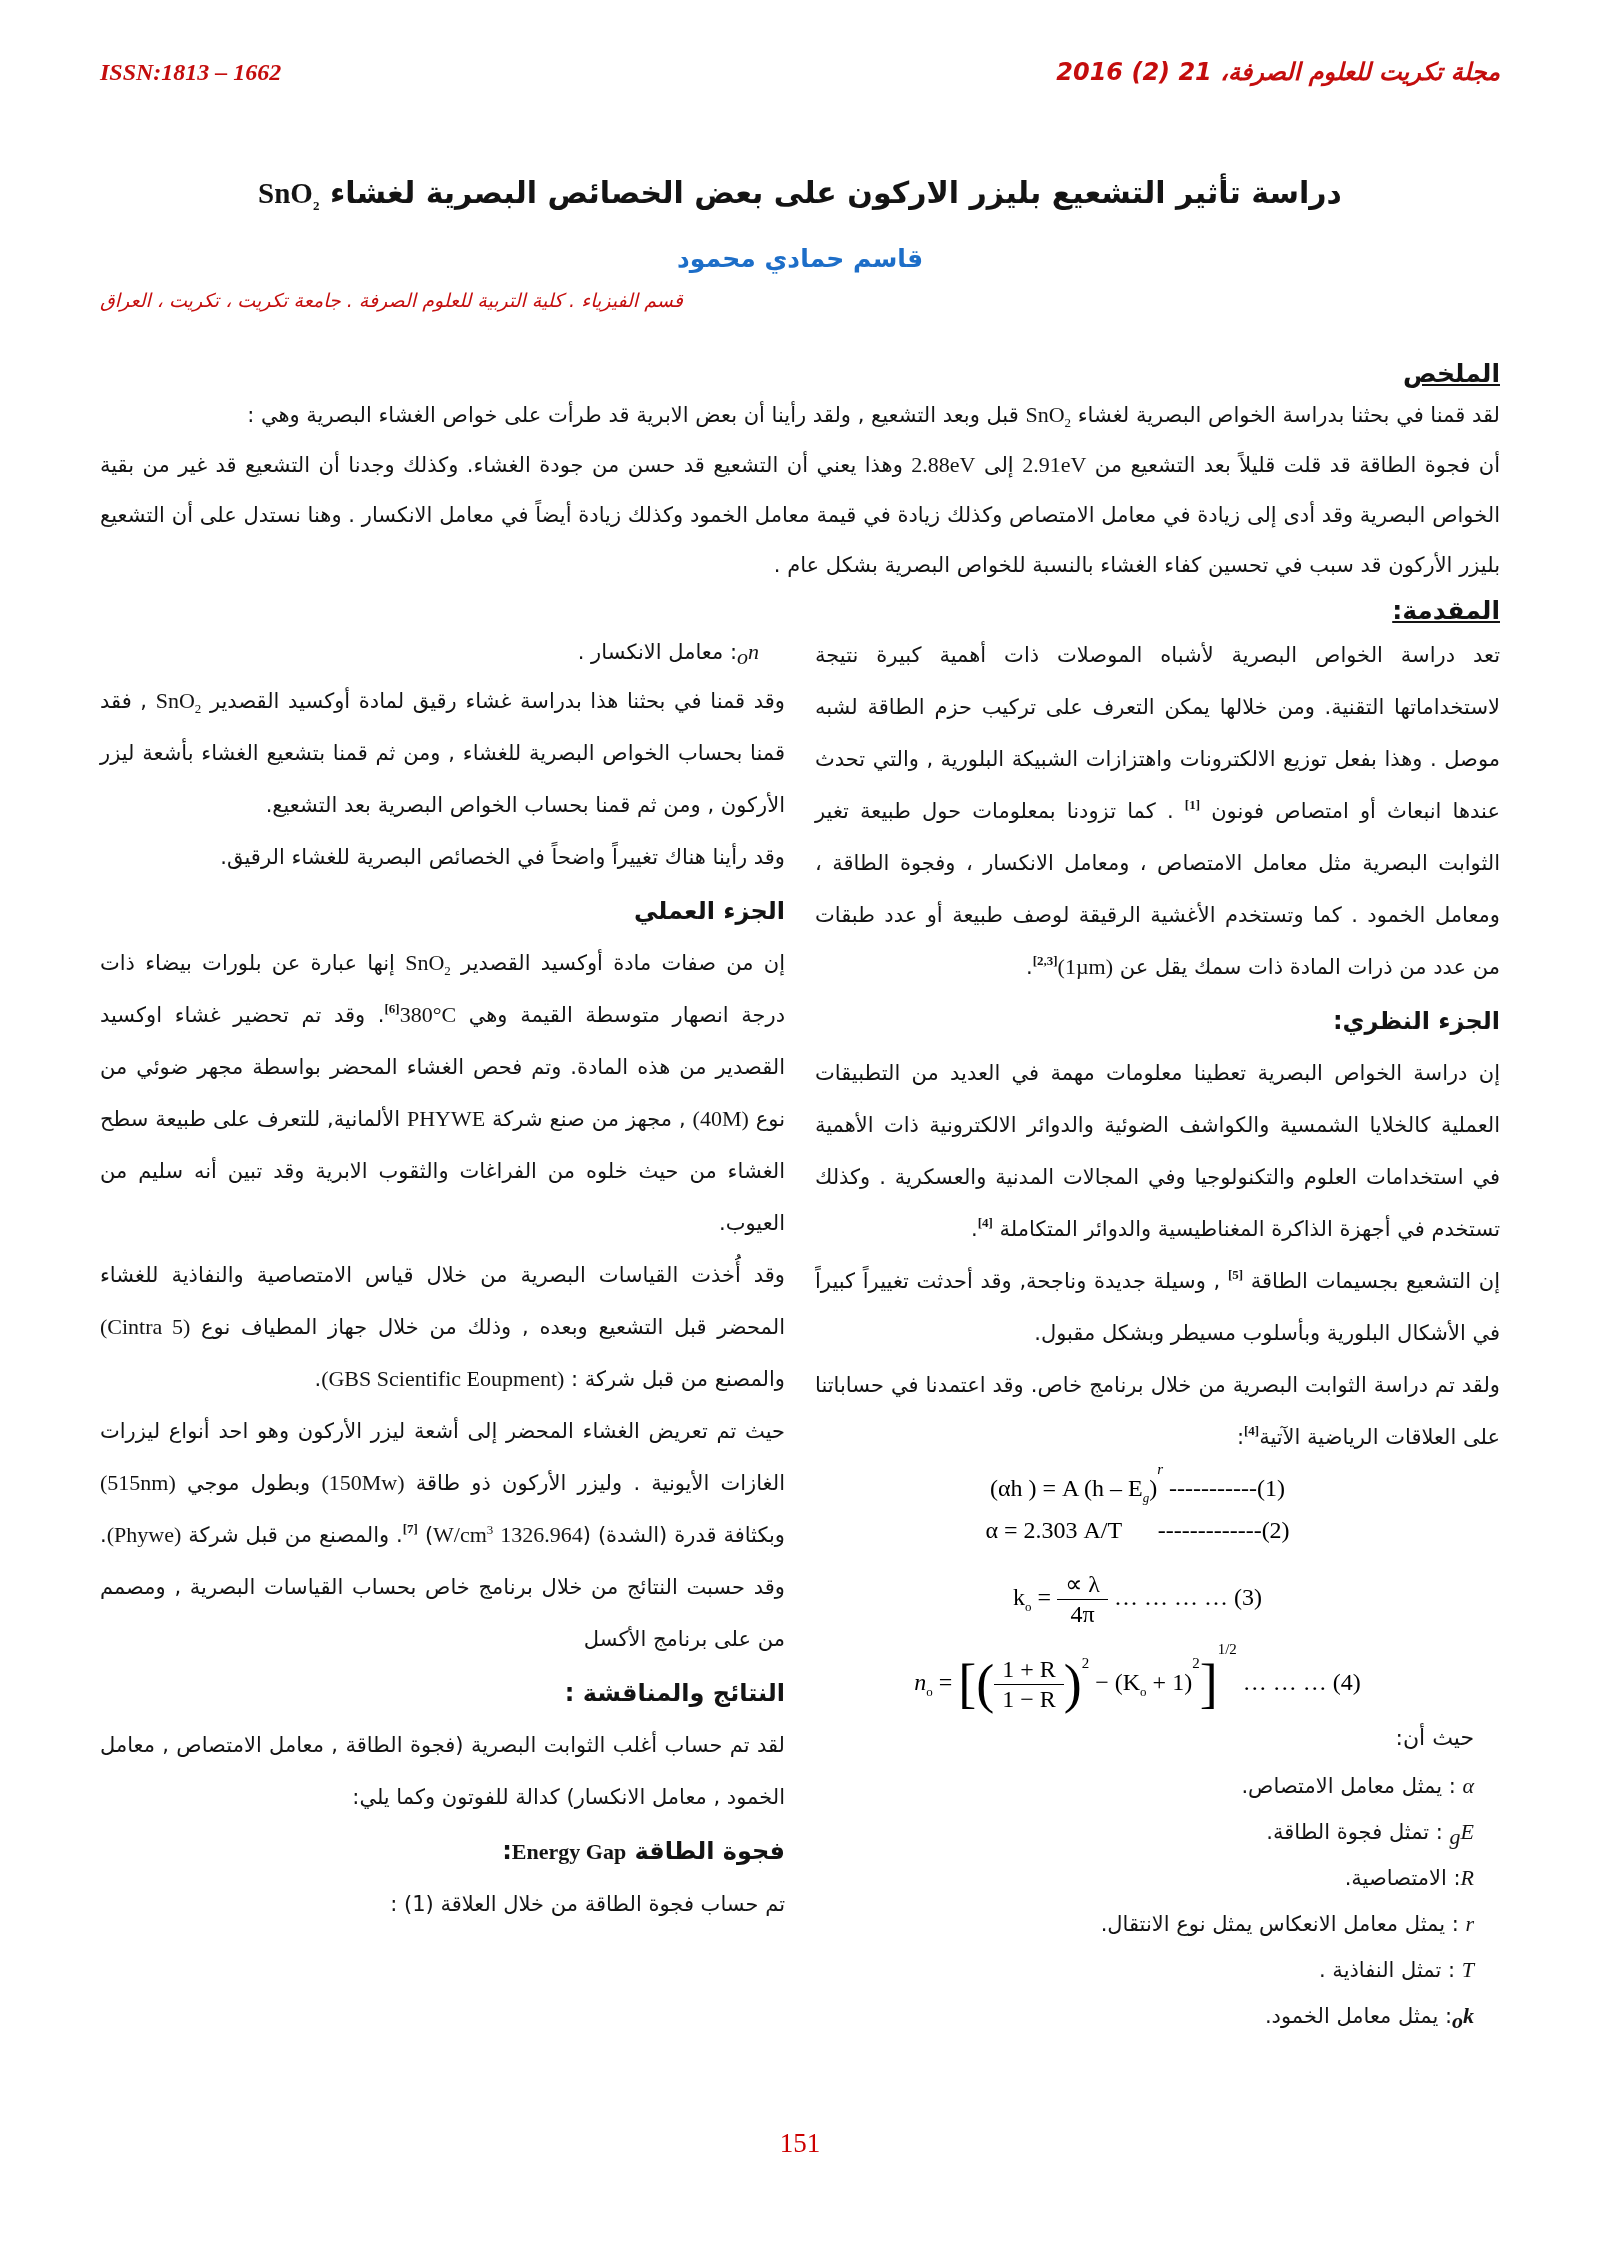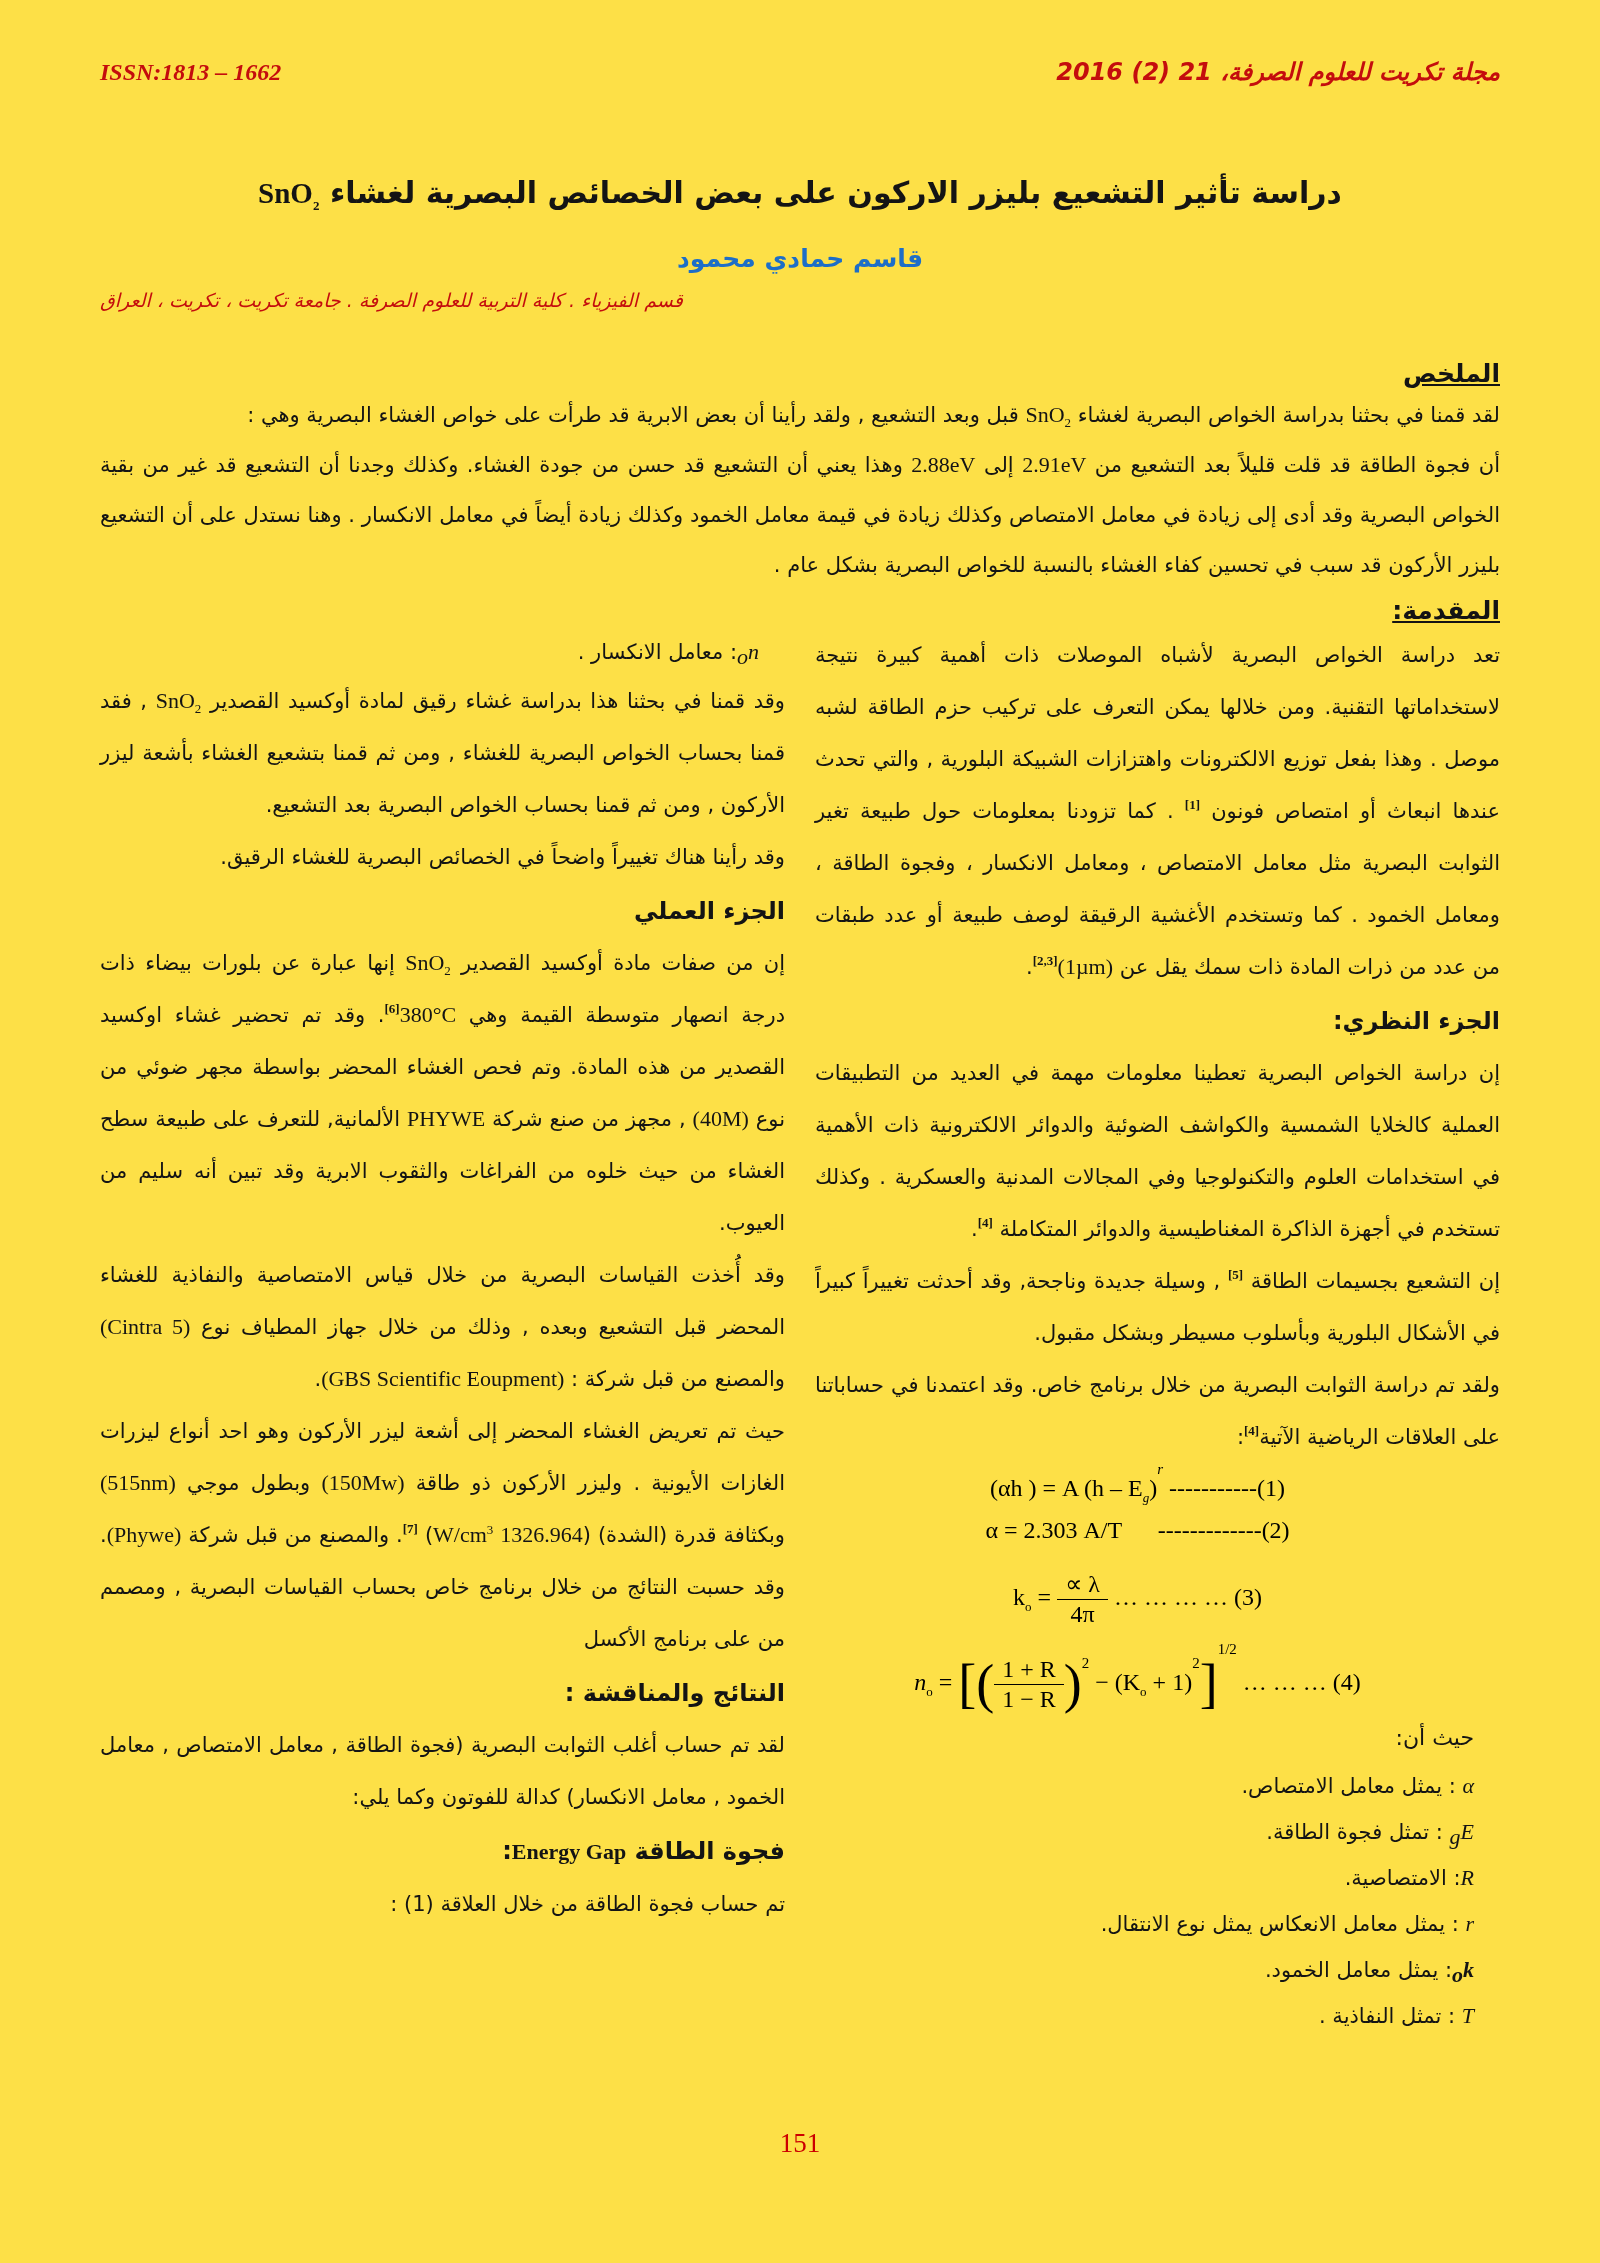--- a/index.html
+++ b/index.html
@@ -1,17 +1,17 @@
 <!DOCTYPE html>
 <html><head>
 <meta charset="utf-8">
 <style>
   html,body{margin:0;padding:0;background:#e8e8e8;}
   .page{
-    width:1600px;height:2263px;background:#fde047;position:relative;
+    width:1600px;height:2263px;background:#ffffff;position:relative;
     margin:0 auto;direction:rtl;color:#141414;overflow:hidden;
     font-family:"DejaVu Sans",sans-serif;
   }
   .inner{padding:58px 100px 0 100px;}
 
   
   .journal-header{display:flex;justify-content:space-between;align-items:baseline;direction:ltr;}
   .issn{color:#c40d0d;font-family:"Liberation Serif",serif;font-weight:bold;font-style:italic;font-size:24px;}
   .journal{color:#c40d0d;font-weight:bold;font-style:italic;font-size:24px;direction:rtl;}
 
@@ -97,22 +97,22 @@
         <div class="eq"><span>(αh ) = A (h – E</span><sub class="it">g</sub><span>)</span><sup class="pexp it">r</sup><span> -----------(1)</span></div>
         <div class="eq"><span>α = 2.303 A/T      -------------(2)</span></div>
         <div class="eq eq3"><span>k</span><sub>o</sub><span> = </span><span class="frac"><span class="num">∝ λ</span><span class="den">4π</span></span><span> … … … … (3)</span></div>
         <div class="eq eq4"><span class="it">n</span><sub>o</sub><span> = </span><span class="big">[</span><span class="big">(</span><span class="frac"><span class="num">1 + R</span><span class="den">1 − R</span></span><span class="big">)</span><sup class="pexp">2</sup><span> − (K</span><sub>o</sub><span> + 1)</span><sup class="pexp">2</sup><span class="big">]</span><sup class="bexp">1/2</sup><span> … … … (4)</span></div>
 
         <div class="where-line">حيث أن:</div>
         <div class="def-line"><span dir="ltr" class="ltr sym">α</span><span> :   يمثل معامل الامتصاص.</span></div>
         <div class="def-line"><span dir="ltr" class="ltr sym">E</span><sub dir="ltr" class="sym">g</sub><span> : تمثل فجوة الطاقة.</span></div>
         <div class="def-line"><span dir="ltr" class="ltr sym">R</span><span>:  الامتصاصية.</span></div>
         <div class="def-line"><span dir="ltr" class="ltr sym">r</span><span> :   يمثل معامل الانعكاس يمثل نوع الانتقال.</span></div>
+        <div class="def-line"><span dir="ltr" class="ltr sym">T</span><span> : تمثل النفاذية .</span></div>
         <div class="def-line"><span dir="ltr" class="ltr sym boldsym">k</span><sub dir="ltr" class="sym boldsym">o</sub><span>: يمثل معامل الخمود.</span></div>
-        <div class="def-line"><span dir="ltr" class="ltr sym">T</span><span> : تمثل النفاذية .</span></div>
       </div>
 
       <div class="col">
         <div class="def-line"><span dir="ltr" class="ltr sym">n</span><sub dir="ltr" class="sym">o</sub><span>: معامل الانكسار .</span></div>
         <p class="para"><span>وقد قمنا في بحثنا هذا بدراسة غشاء رقيق  لمادة  أوكسيد القصدير </span><span dir="ltr" class="ltr">SnO<sub>2</sub></span><span> , فقد قمنا بحساب الخواص البصرية  للغشاء , ومن ثم قمنا بتشعيع الغشاء بأشعة ليزر الأركون , ومن ثم قمنا بحساب الخواص البصرية بعد التشعيع.</span></p>
         <p class="para"><span>وقد رأينا هناك تغييراً  واضحاً  في الخصائص البصرية للغشاء الرقيق.</span></p>
         <div class="heading">الجزء العملي</div>
         <p class="para"><span>إن من صفات مادة أوكسيد القصدير </span><span dir="ltr" class="ltr">SnO<sub>2</sub></span><span> إنها عبارة عن بلورات بيضاء ذات درجة انصهار متوسطة القيمة وهي </span><span dir="ltr" class="ltr">380°C</span><sup class="ref" dir="ltr">[6]</sup><span>. وقد تم تحضير غشاء اوكسيد القصدير من هذه المادة. وتم فحص الغشاء المحضر بواسطة مجهر ضوئي من نوع </span><span dir="ltr" class="ltr">(40M)</span><span> , مجهز من صنع شركة </span><span dir="ltr" class="ltr">PHYWE</span><span> الألمانية, للتعرف على طبيعة سطح الغشاء من حيث خلوه من الفراغات والثقوب الابرية وقد تبين أنه سليم من العيوب.</span></p>
         <p class="para"><span>وقد أُخذت  القياسات البصرية من خلال قياس الامتصاصية والنفاذية للغشاء المحضر قبل التشعيع وبعده , وذلك من خلال جهاز المطياف  نوع </span><span dir="ltr" class="ltr">(Cintra 5)</span><span> والمصنع من قبل شركة : </span><span dir="ltr" class="ltr">(GBS Scientific Eoupment)</span><span>.</span></p>
         <p class="para"><span>حيث تم تعريض الغشاء المحضر إلى أشعة ليزر الأركون وهو احد أنواع ليزرات الغازات الأيونية . وليزر الأركون ذو طاقة </span><span dir="ltr" class="ltr">(150Mw)</span><span> وبطول موجي </span><span dir="ltr" class="ltr">(515nm)</span><span> وبكثافة قدرة (الشدة) (</span><span dir="ltr" class="ltr">1326.964</span><span> </span><span dir="ltr" class="ltr">W/cm<sup>3</sup></span><span>) </span><sup class="ref" dir="ltr">[7]</sup><span>. والمصنع من قبل شركة </span><span dir="ltr" class="ltr">(Phywe)</span><span>. وقد حسبت النتائج من خلال برنامج خاص بحساب القياسات البصرية , ومصمم من على برنامج الأكسل</span></p>

